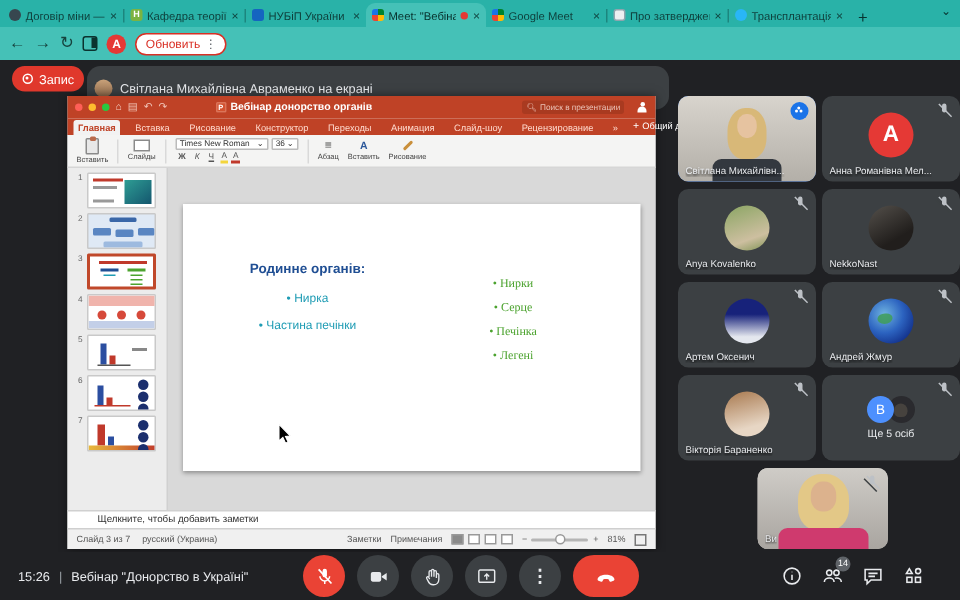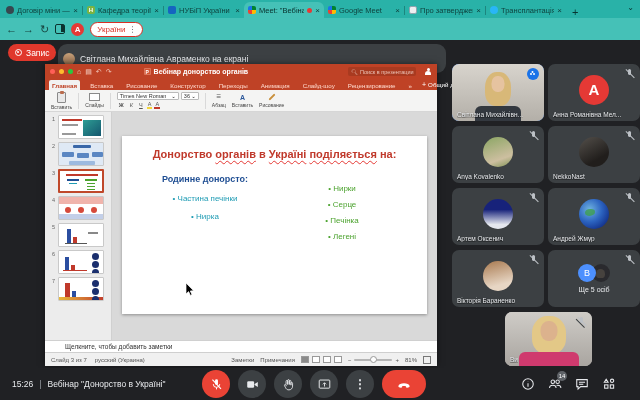--- a/index.html
+++ b/index.html
@@ -105,21 +105,21 @@
   .wavy { text-decoration:underline wavy #e53935 1px; text-underline-offset:2px; text-decoration-skip-ink:none; }
   .col { position:absolute; top:38px; text-align:center; }
   .col.left { left:18px; width:130px; }
   .col.right { left:150px; width:140px; }
   .colhead { font-size:9px; font-weight:bold; }
   .col.left .colhead { color:#1f4e93; }
   .col.right .colhead { color:#4ca32f; }
   .bullets { margin-top:10px; }
   .bullet { font-size:8px; margin-bottom:7px; }
   .col.left .bullet { color:#1f9cb4; margin-bottom:9px; }
-  .col.right .bullet { color:#4ca32f; }
+  .col.right .bullet { color:#4ca32f;font-family:Liberation Serif, serif; }
   .cursor { position:absolute; left:63px; top:147px; width:10px; height:13px; z-index:5; }
 
   .ppt-notes { position:absolute; left:0; top:276px; width:100%; height:12px; background:#fff; border-top:1px solid #d0d0d0; display:flex; align-items:center; padding-left:20px; }
   .ppt-notes span { font-size:6.5px; color:#333; }
   .ppt-status { position:absolute; left:0; top:288px; width:100%; height:14px; background:#f0f0f0; border-top:1px solid #cfcfcf; display:flex; align-items:center; padding:0 6px; gap:8px; font-size:6px; color:#555; }
   .statright { margin-left:auto; display:flex; align-items:center; gap:6px; }
   .viewbtns { display:flex; gap:3px; }
   .vb { width:8px; height:7px; border:1px solid #999; background:#fff; cursor:pointer; }
   .vb.on { background:#8a8a8a; }
   .zslider { display:flex; align-items:center; gap:3px; }
@@ -227,21 +227,21 @@
     <span class="tabchev">⌄</span>
   </div>
 
   <div class="toolbar">
     <span class="navbtn">←</span>
     <span class="navbtn">→</span>
     <span class="navbtn">↻</span>
     <span class="sidepanel"></span>
     <span class="chromeavatar">A</span>
     <span class="reloadpill">
-      <span>України</span>
+      <span>Обновить</span>
       <span class="dots">⋮</span>
     </span>
   </div>
 
   <div class="recpill">
     <span class="recdot"></span>
     <span>Запис</span>
   </div>
   <div class="presentchip">
     <span class="chipavatar"></span>
@@ -400,28 +400,25 @@
             <span class="mini" style="left:0;bottom:0;width:46px;height:3px;background:linear-gradient(90deg,#e8b93c,#c0392b);"></span>
             <span class="mini" style="right:4px;top:2px;width:7px;height:7px;background:#1b2f6e;border-radius:50%;"></span>
             <span class="mini" style="right:4px;top:10px;width:7px;height:7px;background:#1b2f6e;border-radius:50%;"></span>
             <span class="mini" style="right:4px;top:18px;width:7px;height:7px;background:#1b2f6e;border-radius:50%;"></span>
           </div>
         </div>
       </div>
 
       <div class="canvas">
         <div class="slide">
-          <div class="slide-title">
-            <span>Донорство </span><span class="wavy">органів</span><span> в </span><span class="wavy">Україні</span><span> </span><span class="wavy">поділяється</span><span> на:</span>
-          </div>
           <div class="col left">
-            <div class="colhead">Родинне донорсто:</div>
+            <div class="colhead">Родинне органів:</div>
             <div class="bullets">
+              <div class="bullet">• <span>Нирка</span></div>
               <div class="bullet">• <span>Частина печінки</span></div>
-              <div class="bullet">• <span>Нирка</span></div>
             </div>
           </div>
           <div class="col right">
             <div class="bullets">
               <div class="bullet">• <span>Нирки</span></div>
               <div class="bullet">• <span>Серце</span></div>
               <div class="bullet">• <span>Печінка</span></div>
               <div class="bullet">• <span>Легені</span></div>
             </div>
           </div>

